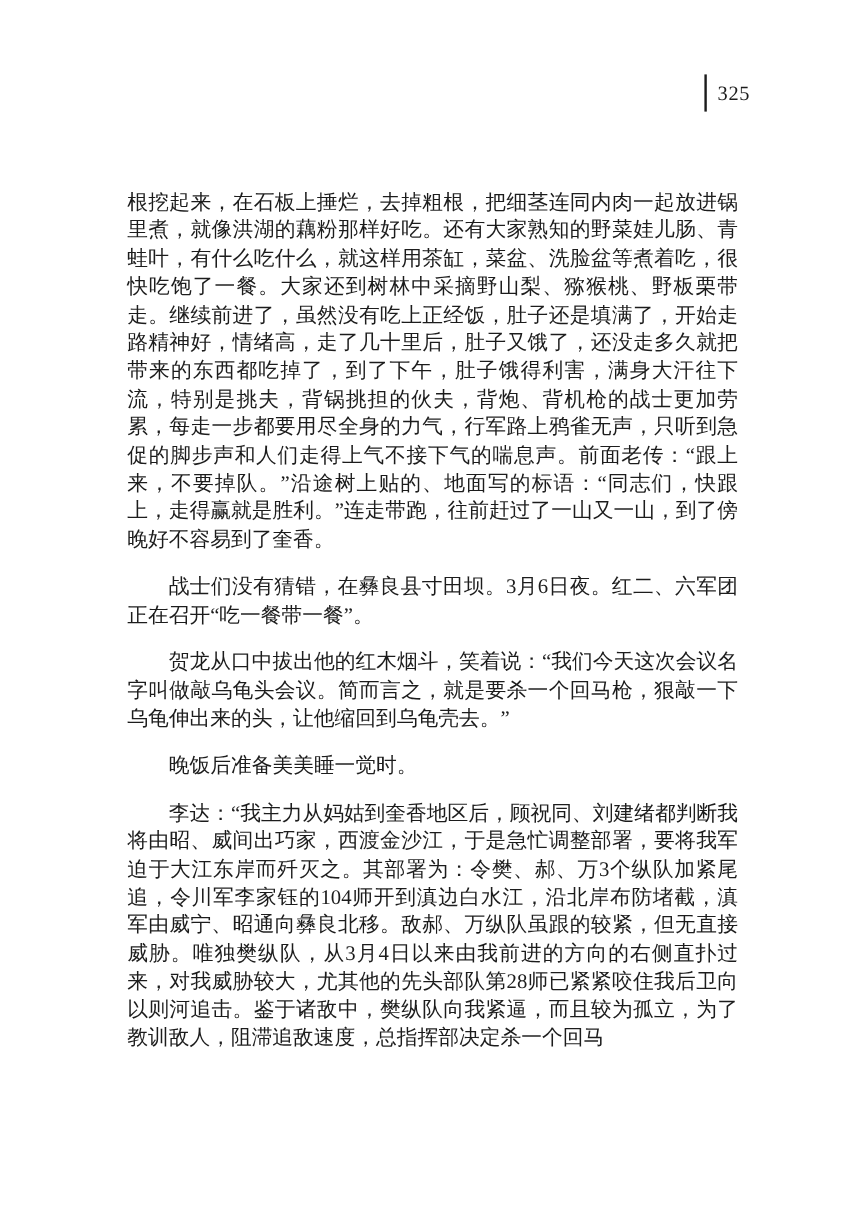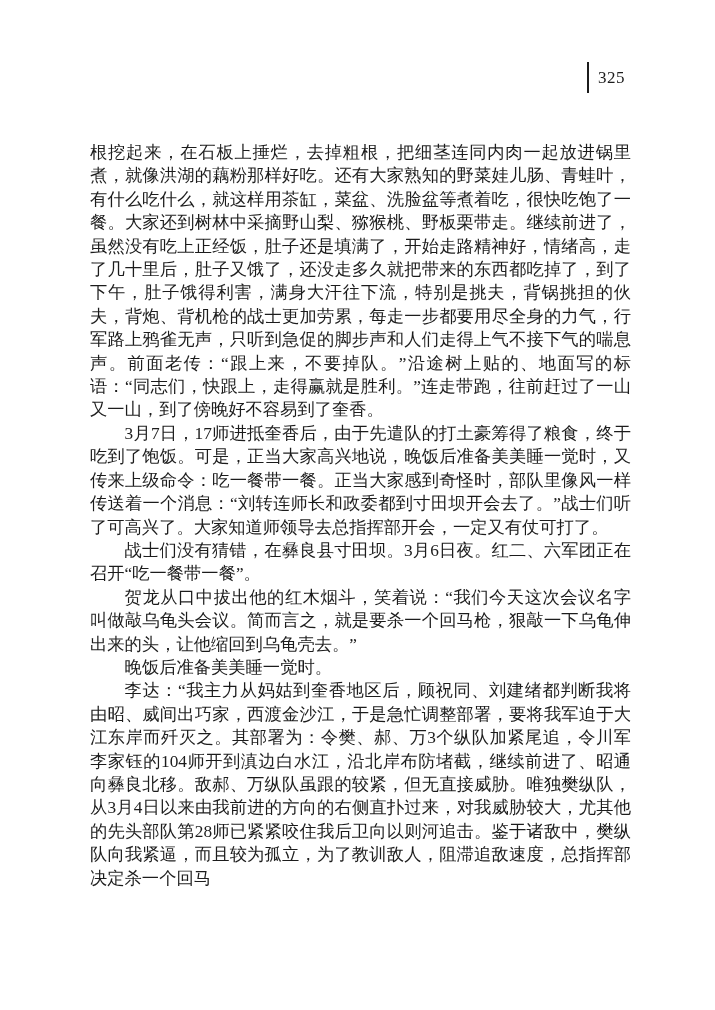--- a/index.html
+++ b/index.html
@@ -38,39 +38,38 @@
     position: absolute;
     left: 90px;
     top: 141px;
     width: 541px;
     font-size: 17.3px;
     line-height: 23.4px;
     text-align: justify;
     text-justify: inter-ideograph;
   }
   .text-block p {
-    margin: 0;
+    margin: 16px;
     padding: 0;
   }
   .text-block p.indent {
     text-indent: 2em;
   }
 </style>
 </head>
 <body>
 
 <div class="page">
 
   <div class="page-number-block">
     <div class="page-number-rule"></div>
     <div class="page-number">325</div>
   </div>
 
   <div class="text-block">
     <p>根挖起来，在石板上捶烂，去掉粗根，把细茎连同内肉一起放进锅里煮，就像洪湖的藕粉那样好吃。还有大家熟知的野菜娃儿肠、青蛙叶，有什么吃什么，就这样用茶缸，菜盆、洗脸盆等煮着吃，很快吃饱了一餐。大家还到树林中采摘野山梨、猕猴桃、野板栗带走。继续前进了，虽然没有吃上正经饭，肚子还是填满了，开始走路精神好，情绪高，走了几十里后，肚子又饿了，还没走多久就把带来的东西都吃掉了，到了下午，肚子饿得利害，满身大汗往下流，特别是挑夫，背锅挑担的伙夫，背炮、背机枪的战士更加劳累，每走一步都要用尽全身的力气，行军路上鸦雀无声，只听到急促的脚步声和人们走得上气不接下气的喘息声。前面老传：“跟上来，不要掉队。”沿途树上贴的、地面写的标语：“同志们，快跟上，走得赢就是胜利。”连走带跑，往前赶过了一山又一山，到了傍晚好不容易到了奎香。</p>
-    <p class="indent">3月7日，17师进抵奎香后，由于先遣队的打土豪筹得了粮食，终于吃到了饱饭。可是，正当大家高兴地说，晚饭后准备美美睡一觉时，又传来上级命令：吃一餐带一餐。正当大家感到奇怪时，部队里像风一样传送着一个消息：“刘转连师长和政委都到寸田坝开会去了。”战士们听了可高兴了。大家知道师领导去总指挥部开会，一定又有仗可打了。</p>
     <p class="indent">战士们没有猜错，在彝良县寸田坝。3月6日夜。红二、六军团正在召开“吃一餐带一餐”。</p>
     <p class="indent">贺龙从口中拔出他的红木烟斗，笑着说：“我们今天这次会议名字叫做敲乌龟头会议。简而言之，就是要杀一个回马枪，狠敲一下乌龟伸出来的头，让他缩回到乌龟壳去。”</p>
     <p class="indent">晚饭后准备美美睡一觉时。</p>
-    <p class="indent">李达：“我主力从妈姑到奎香地区后，顾祝同、刘建绪都判断我将由昭、威间出巧家，西渡金沙江，于是急忙调整部署，要将我军迫于大江东岸而歼灭之。其部署为：令樊、郝、万3个纵队加紧尾追，令川军李家钰的104师开到滇边白水江，沿北岸布防堵截，继续前进了、昭通向彝良北移。敌郝、万纵队虽跟的较紧，但无直接威胁。唯独樊纵队，从3月4日以来由我前进的方向的右侧直扑过来，对我威胁较大，尤其他的先头部队第28师已紧紧咬住我后卫向以则河追击。鉴于诸敌中，樊纵队向我紧逼，而且较为孤立，为了教训敌人，阻滞追敌速度，总指挥部决定杀一个回马</p>
+    <p class="indent">李达：“我主力从妈姑到奎香地区后，顾祝同、刘建绪都判断我将由昭、威间出巧家，西渡金沙江，于是急忙调整部署，要将我军迫于大江东岸而歼灭之。其部署为：令樊、郝、万3个纵队加紧尾追，令川军李家钰的104师开到滇边白水江，沿北岸布防堵截，滇军由威宁、昭通向彝良北移。敌郝、万纵队虽跟的较紧，但无直接威胁。唯独樊纵队，从3月4日以来由我前进的方向的右侧直扑过来，对我威胁较大，尤其他的先头部队第28师已紧紧咬住我后卫向以则河追击。鉴于诸敌中，樊纵队向我紧逼，而且较为孤立，为了教训敌人，阻滞追敌速度，总指挥部决定杀一个回马</p>
   </div>
 
 </div>
 
 </body></html>

